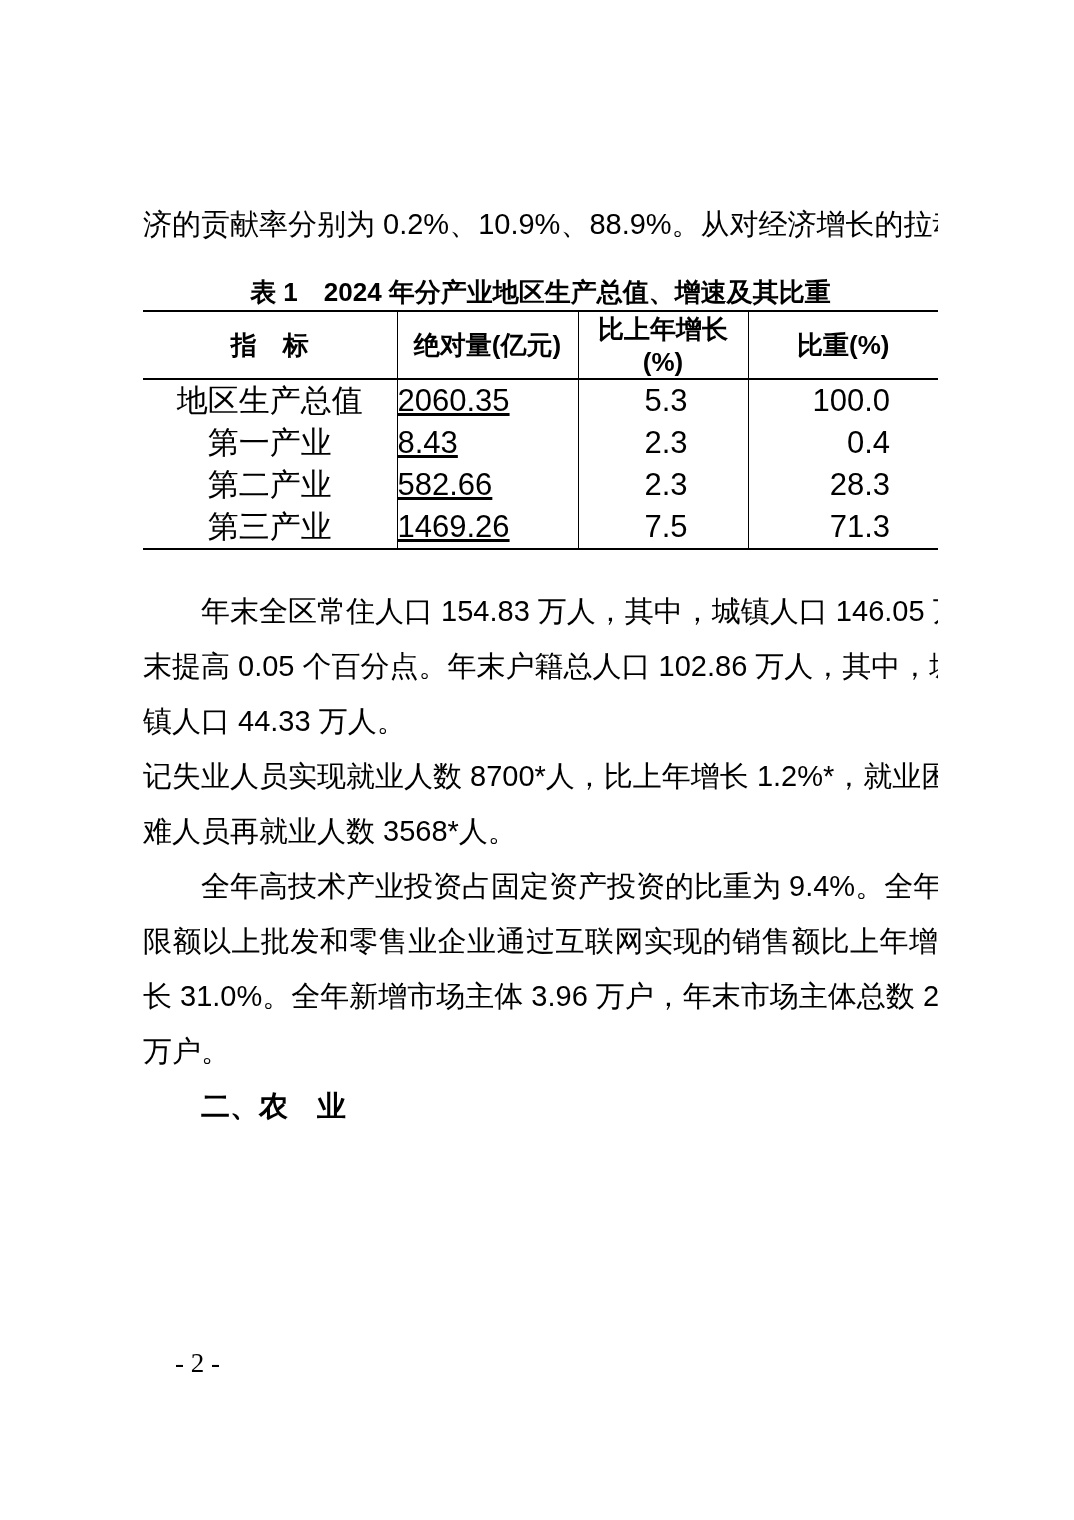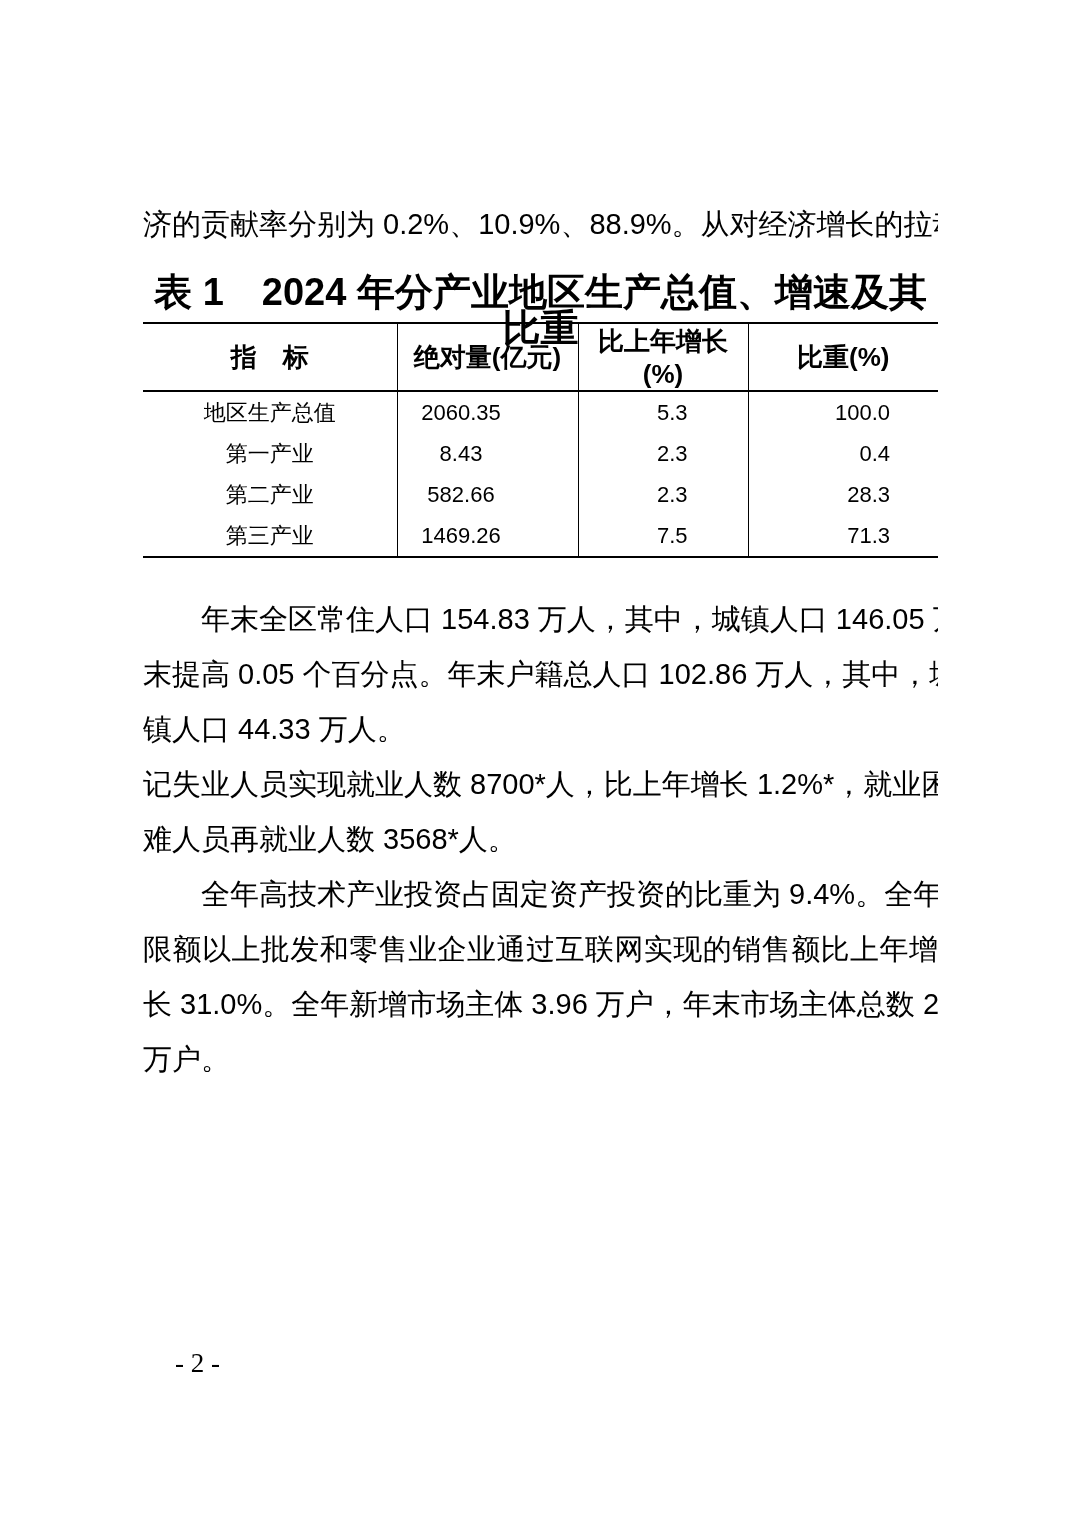--- a/index.html
+++ b/index.html
@@ -31,51 +31,51 @@
     text-align: left;
     text-align-last: left;
   }
   .line.indent { text-indent: 58px; }
   .line.bold { font-weight: bold; }
 
   .table-title {
     margin-top: 22px;
     height: 36px;
     line-height: 36px;
-    font-size: 38px;
+    font-size: 26px;
     font-weight: bold;
     text-align: center;
   }
 
   table.t1 {
-    margin-top: 12px;
+    margin-top: 0;
     width: 795px;
     border-collapse: collapse;
     table-layout: fixed;
     border-top: 2px solid #000;
     border-bottom: 2px solid #000;
   }
   table.t1 th {
     height: 50px;
     padding: 0;
     font-size: 26px;
     font-weight: bold;
     text-align: center;
     vertical-align: middle;
     border-bottom: 2px solid #000;
   }
   table.t1 td {
     height: 41px;
     padding: 0;
-    font-size: 22px;
+    font-size: 31px;
     vertical-align: middle;
   }
   .vline { border-left: 1px solid #000; }
   td.c1 { text-align: center; }
-  td.c2 { text-align: center; padding-right: 53px !important; }
+  td.c2 { text-align: left; padding-right: 53px !important; text-decoration: underline; }
   td.c3 { text-align: right; padding-right: 60px !important; }
   td.c4 { text-align: right; padding-right: 48px !important; }
 
   .after-table { margin-top: 34px; }
 
   .footer {
     position: absolute;
     left: 175px;
     top: 1345px;
     font-family: "Liberation Serif", serif;
@@ -143,18 +143,19 @@
         <div class="line">末提高 0.05 个百分点。年末户籍总人口 102.86 万人，其中，城</div>
         <div class="line no-fill">镇人口 44.33 万人。</div>
         <div class="line">记失业人员实现就业人数 8700*人，比上年增长 1.2%*，就业困</div>
         <div class="line no-fill">难人员再就业人数 3568*人。</div>
         <div class="line indent">全年高技术产业投资占固定资产投资的比重为 9.4%。全年</div>
         <div class="line">限额以上批发和零售业企业通过互联网实现的销售额比上年增</div>
         <div class="line">长 31.0%。全年新增市场主体 3.96 万户，年末市场主体总数 26.40</div>
         <div class="line no-fill">万户。</div>
       </div>
 
+    <div class="line no-fill bold indent">二、农　业</div>
 
 
   </div>
 
   <div class="footer">- 2 -</div>
 </div>
 
 </body></html>

